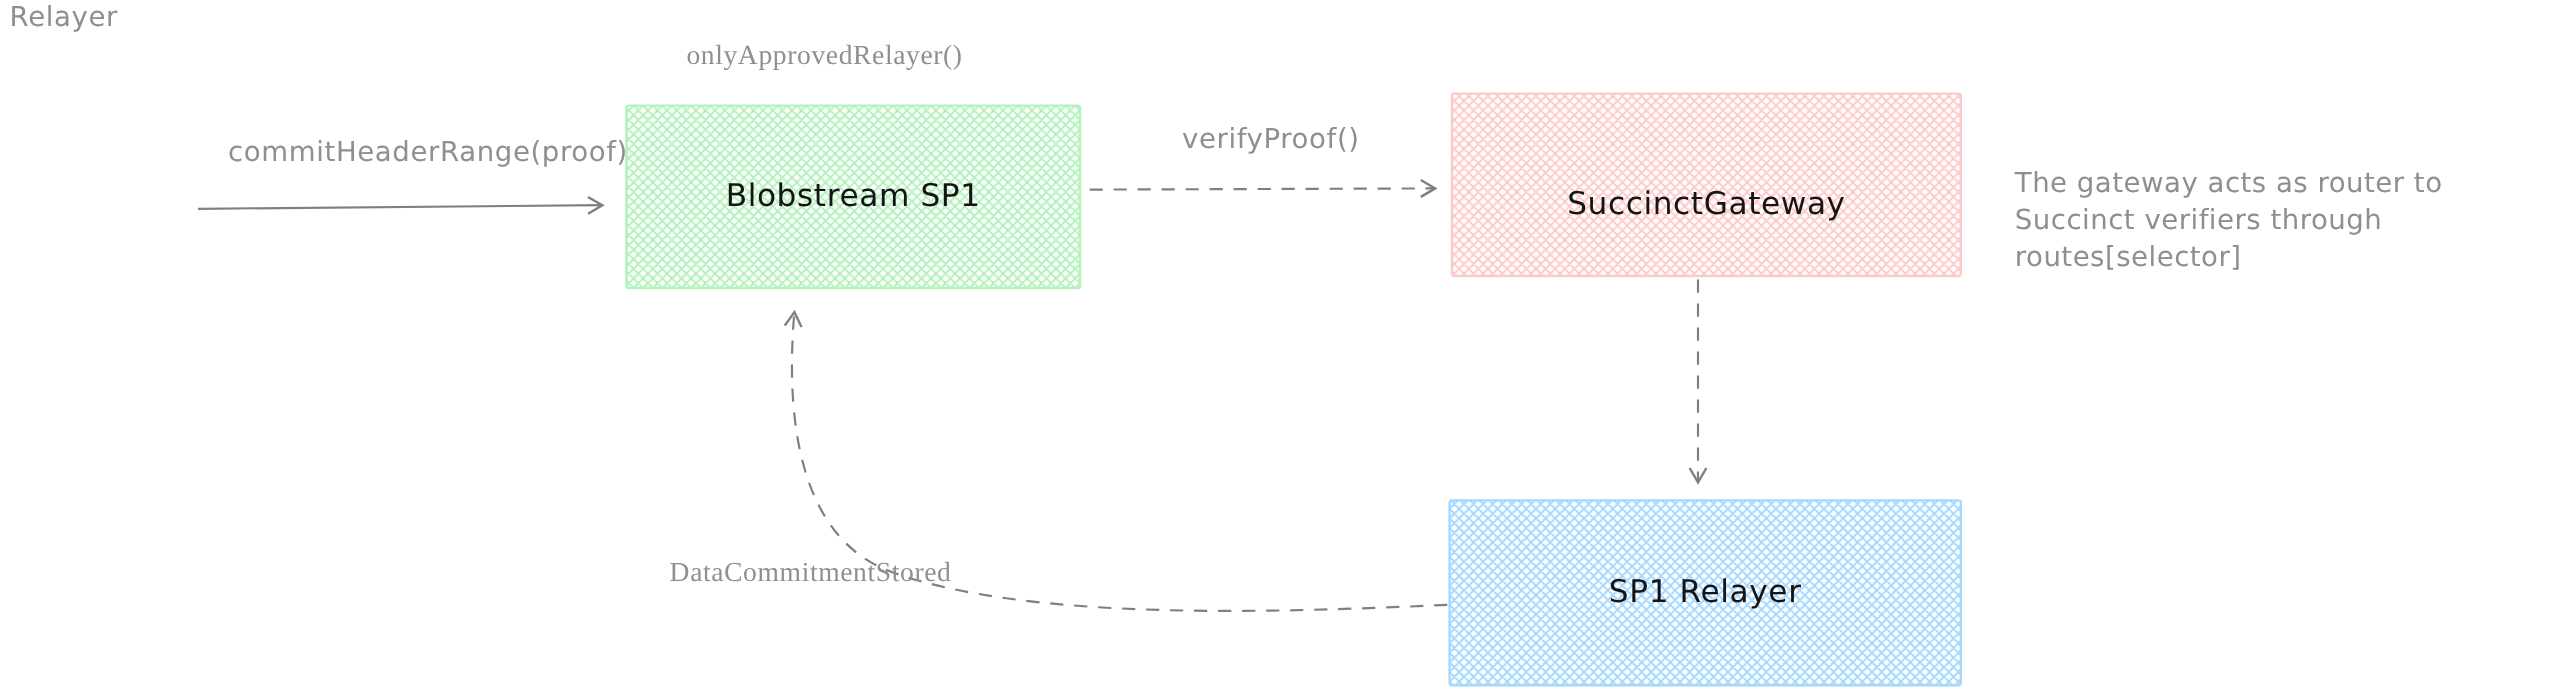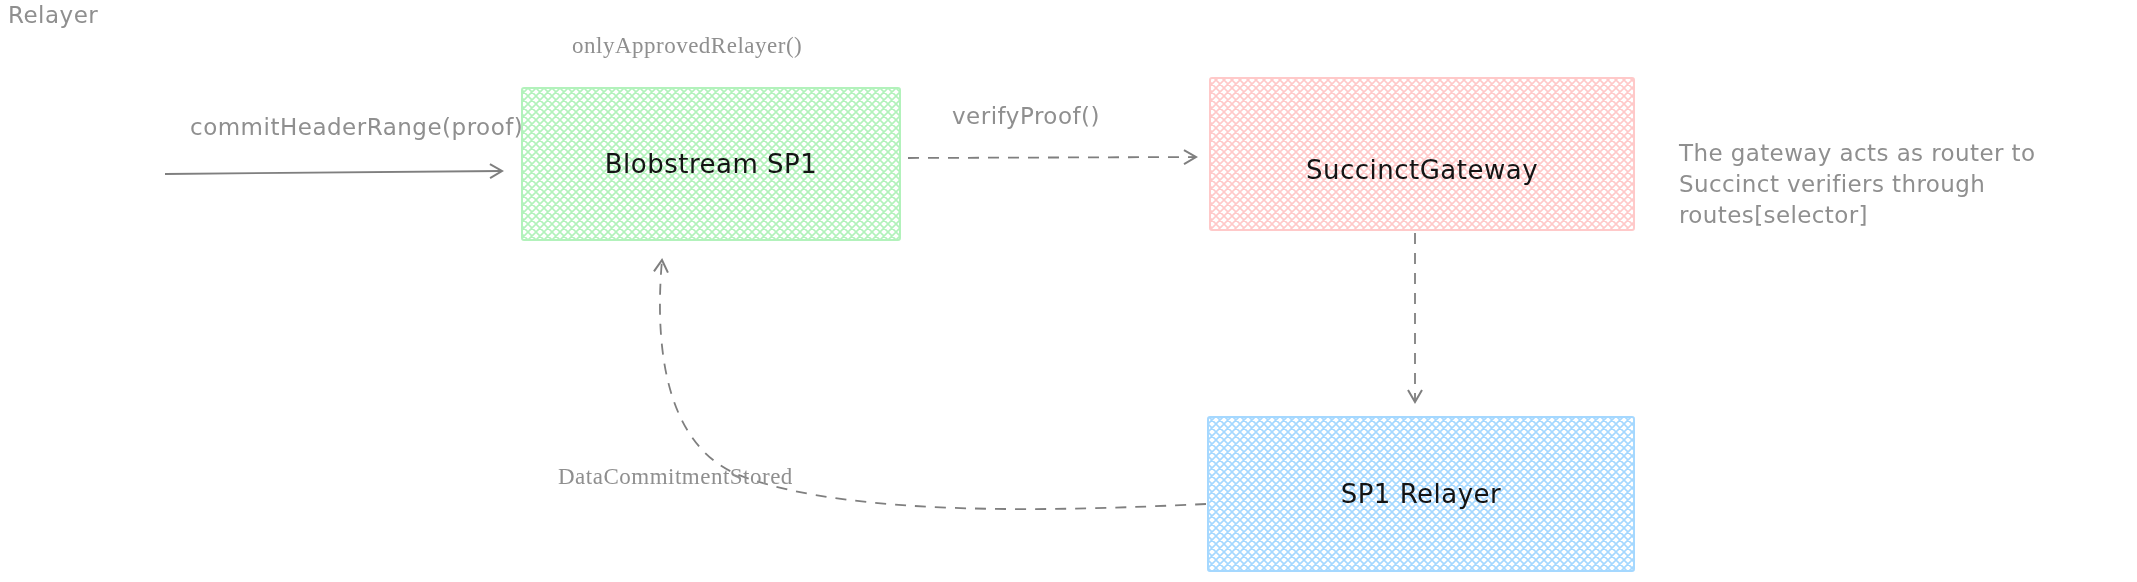--- a/index.html
+++ b/index.html
@@ -58,21 +58,21 @@
     top: 70px;
     width: 57px;
     height: 20px;
     background: #ffffff;
     border-radius: 2px;
     transform: rotate(-7deg);
   }
   .lbl-relayer         { left: 8px;    top: 2px;  }
   .lbl-guard           { left: 572px;  top: 33px; font-family: Liberation Serif, serif; }
   .lbl-commit          { left: 154px;  top: 114px; margin-left: 36px; }
-  .lbl-verify          { left: 952px;  top: 103px; }
+  .lbl-verify          { left: 985px;  top: 103px; }
   .lbl-callback        { left: 558px;  top: 464px; font-family: Liberation Serif, serif; }
   .note-gateway        { left: 1679px; top: 98px;  width: 430px; }
   .note-routing        { left: 1440px; top: 272px; width: 430px; }
   .node-label-blobstream { left: 522px;  top: 88px;  width: 378px; height: 152px; border-radius: 26px; }
   .node-label-gateway    { left: 1210px; top: 78px;  width: 424px; height: 184px; }
   .node-label-verifier   { left: 1208px; top: 417px; width: 426px; height: 154px; }
 </style>
 </head>
 <body>
 

